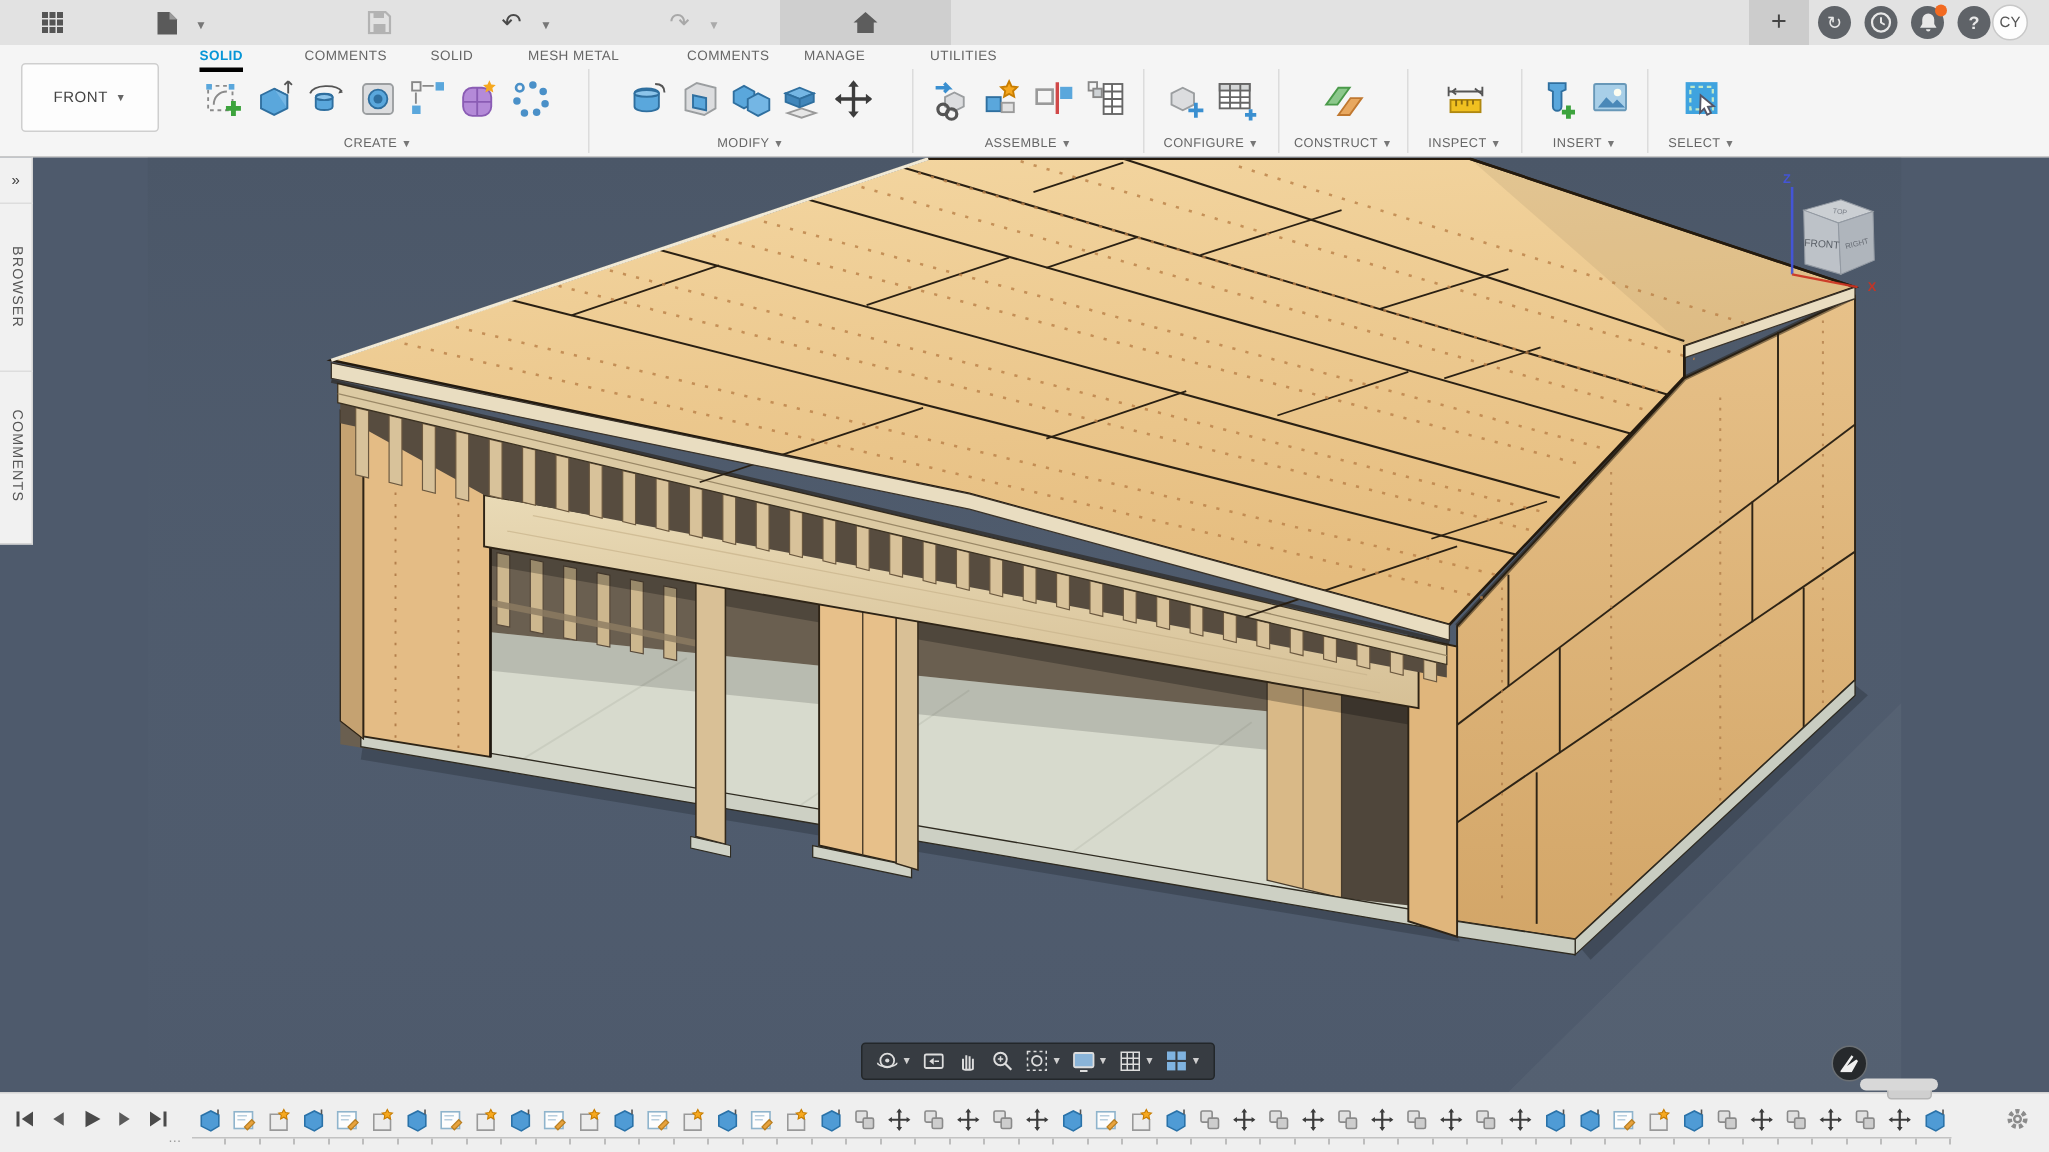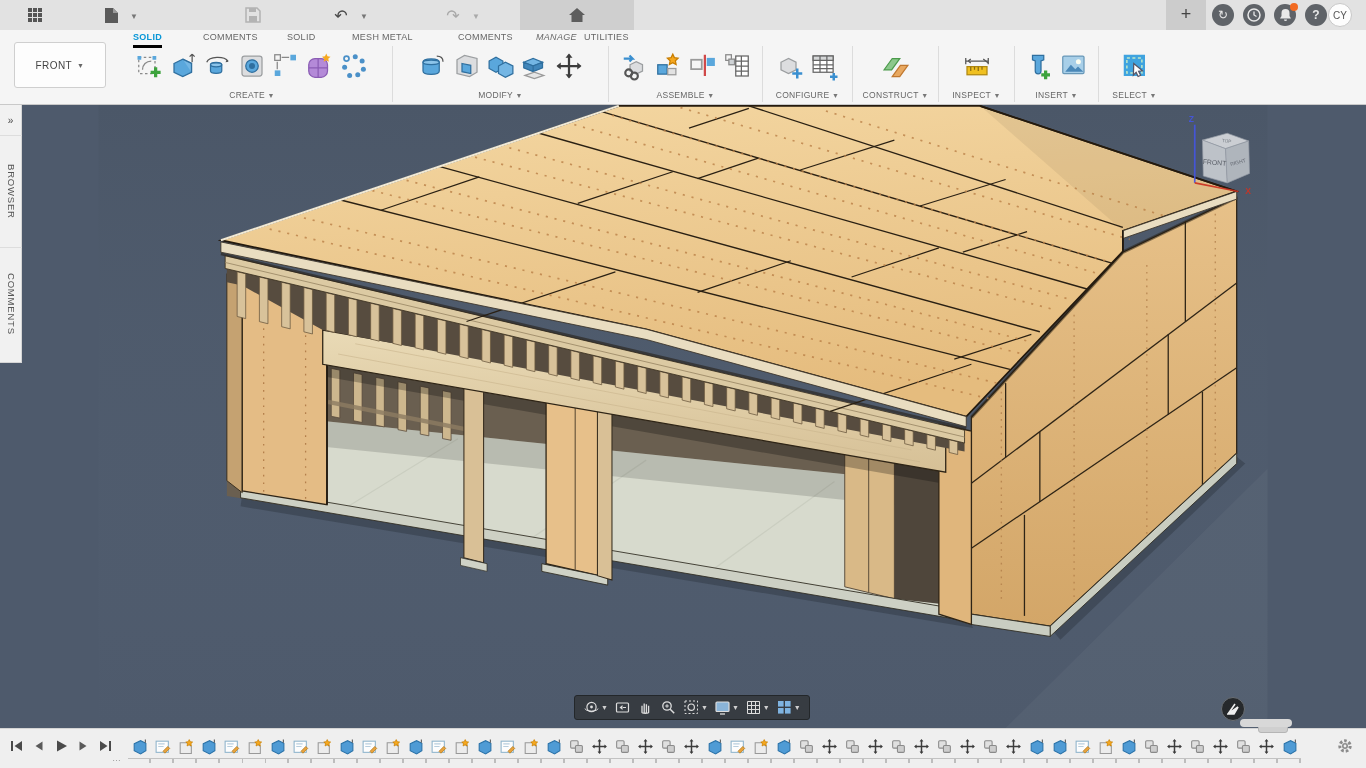--- a/index.html
+++ b/index.html
@@ -132,22 +132,22 @@
     <div id="design-box">
       <span>FRONT</span>
       <span class="car">▼</span>
     </div>
     <div id="rtabs">
         <span class="rtab active" style="left: 133px;">SOLID</span>
         <span class="rtab" style="left: 203px;">COMMENTS</span>
         <span class="rtab" style="left: 287px;">SOLID</span>
         <span class="rtab" style="left: 352px;">MESH METAL</span>
         <span class="rtab" style="left: 458px;">COMMENTS</span>
-        <span class="rtab" style="left: 536px; font-style: italic;">MANAGE</span>
-        <span class="rtab" style="left: 584px;">UTILITIES</span>
+        <span class="rtab" style="left: 536px;">MANAGE</span>
+        <span class="rtab" style="left: 620px;">UTILITIES</span>
       </div>
     <div id="rgroups">
         <div class="rgroup first" style="left: 112px; width: 280px;">
           <div class="rg-icons">
             <span><svg viewBox="0 0 24 24">
                 <rect x="3" y="5" width="13" height="13" fill="none" stroke="#8a8a8a" stroke-dasharray="2 2"></rect>
                 <path d="M6 15c0-4 3-7 7-7" stroke="#8a8a8a" fill="none"></path>
                 <rect x="2" y="4" width="3" height="3" fill="#5aa7dc"></rect>
                 <rect x="14" y="4" width="3" height="3" fill="#5aa7dc"></rect>
                 <path d="M16.5 13v8M12.5 17h8" stroke="#3da33d" stroke-width="2.6"></path>

